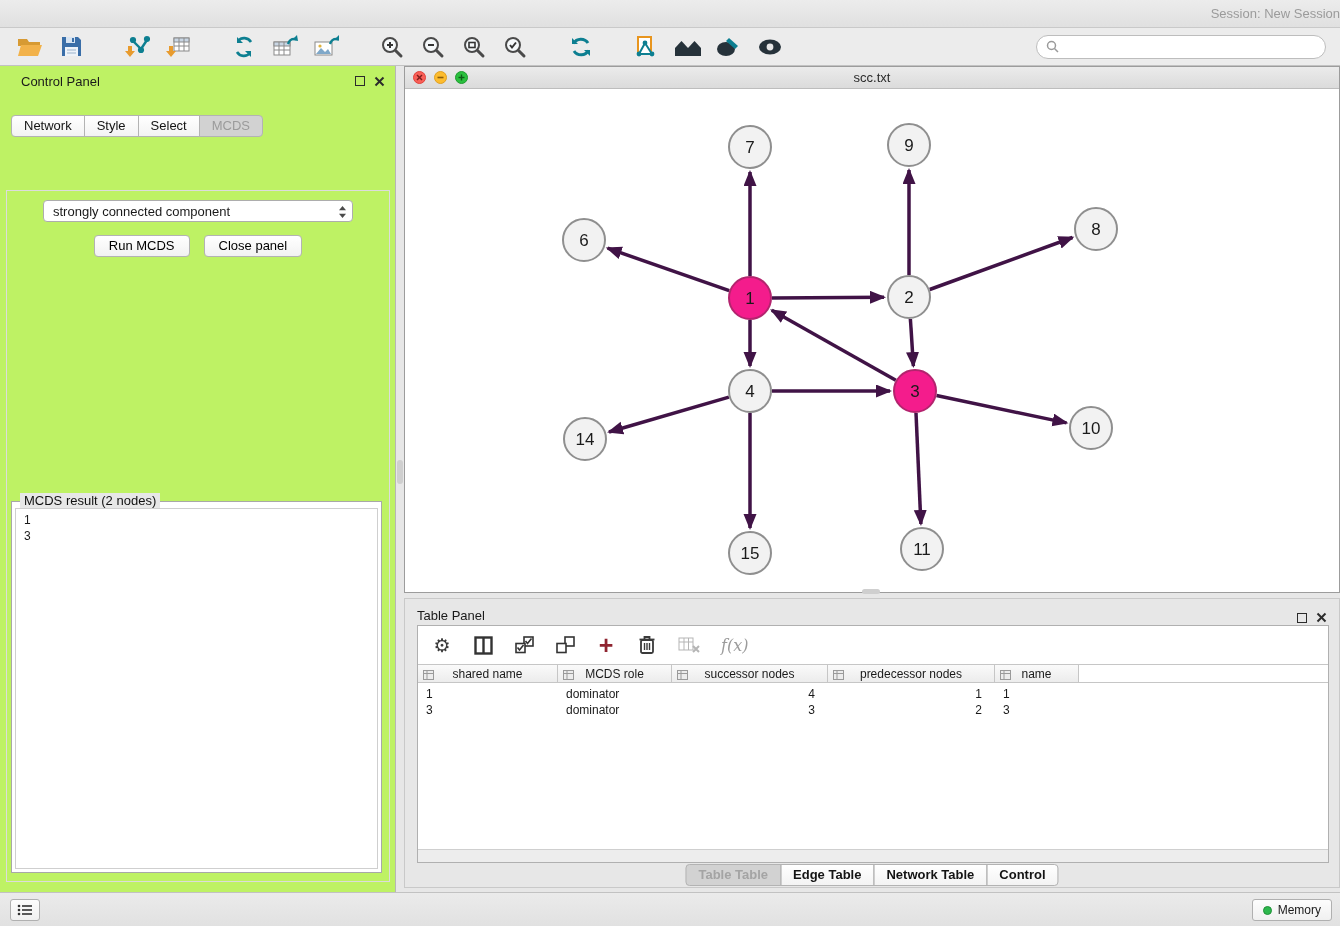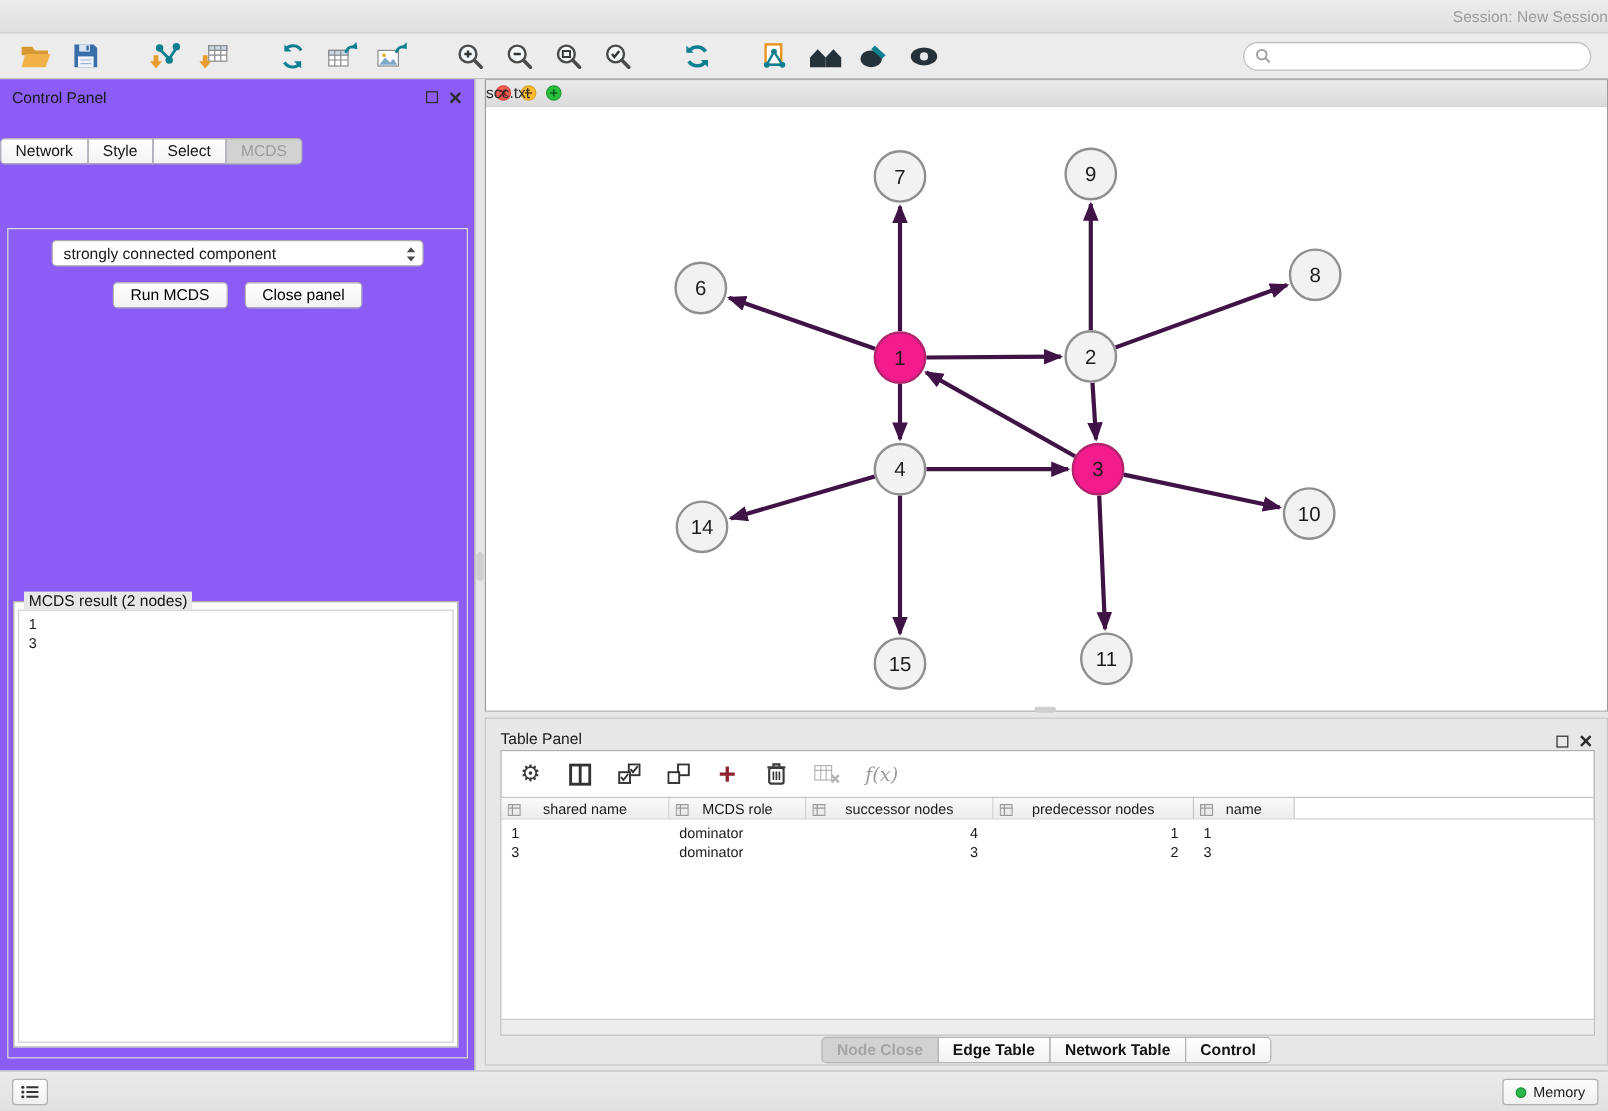--- a/index.html
+++ b/index.html
@@ -23,21 +23,21 @@
   .tb-btn { width:32px; height:32px; display:flex; align-items:center; justify-content:center; cursor:default; }
   .tb-gap { width:16px; }
   .searchbox {
     margin-left:auto; width:290px; height:24px; background:#fff;
     border:1px solid #bdbdbd; border-radius:12px; display:flex; align-items:center; padding:0 9px; gap:5px;
   }
   .searchbox input { border:none; outline:none; flex:1; font:13px "Liberation Sans",sans-serif; background:transparent; }
   
   .control-panel {
     position:absolute; left:0; top:66px; width:396px; height:826px;
-    background:#8b5cf6; border-right:1px solid #b6b6b6;
+    background:#bef264; border-right:1px solid #b6b6b6;padding-left:11px;
   }
   .cp-header { height:26px; display:flex; align-items:center; padding:4px 10px 0 10px; }
   .panel-title { font-size:13px; color:#1a1a1a; }
   .panel-header-icons { margin-left:auto; display:flex; align-items:center; gap:9px; }
   .float-icon { width:10px; height:10px; border:1.5px solid #2b2b2b; display:inline-block; }
   .seg-tabs { display:flex; justify-content:flex-start; margin-top:23px; }
   .seg-tab {
     border:1px solid #b3b3b3; background:linear-gradient(#ffffff,#f3f3f3);
     padding:2px 12px 3px 12px; margin-left:-1px; font-size:13px; color:#141414; cursor:default;
   }
@@ -76,21 +76,21 @@
   .nw-titlebar {
     height:22px; background:linear-gradient(#ebebeb,#dbdbdb); border-bottom:1px solid #bdbdbd;
     display:flex; align-items:center; position:relative;
   }
   .traffic { display:flex; gap:8px; margin-left:8px; }
   .tl { width:13px; height:13px; border-radius:50%; display:flex; align-items:center; justify-content:center; cursor:default; }
   .tl svg { display:block; }
   .tl-red { background:#f95f57; border:1px solid #df433b; }
   .tl-yellow { background:#fdbc2e; border:1px solid #dfa022; }
   .tl-green { background:#2ac03e; border:1px solid #1f9a30; }
-  .nw-title { position:absolute; left:0; right:0; font-size:13px; color:#2b2b2b; }
+  .nw-title { position:absolute; left:0; right:0; text-align:center; font-size:13px; color:#2b2b2b; }
   .nw-canvas { position:absolute; left:0; right:0; top:22px; bottom:0; background:#fff; }
   
   .table-panel {
     position:absolute; left:404px; top:598px; width:936px; height:290px; background:#e7e7e7;
     border:1px solid #c9c9c9;
   }
   .tp-header { height:24px; display:flex; align-items:flex-end; padding:4px 12px 0 12px; }
   .tp-main {
     position:absolute; left:12px; right:10px; top:26px; height:238px;
     background:#fff; border:1px solid #b0b0b0; display:flex; flex-direction:column;
@@ -534,21 +534,21 @@
           <div class="td c0">3</div>
           <div class="td c1">dominator</div>
           <div class="td c2 al-right">3</div>
           <div class="td c3 al-right">2</div>
           <div class="td c4">3</div>
         </div>
       </div>
     <div class="tp-scroll"></div>
   </div>
   <div class="seg-tabs tp-tabs">
-      <div class="seg-tab active">Node Close</div>
+      <div class="seg-tab active">Table Table</div>
       <div class="seg-tab">Edge Table</div>
       <div class="seg-tab">Network Table</div>
       <div class="seg-tab">Control</div>
     </div>
 </div>
 
 <div class="status-bar">
   <div class="sb-left-btn">
     <svg width="16" height="12" viewBox="0 0 16 12">
       <circle cx="2" cy="2" r="1.3" fill="#333"></circle>

